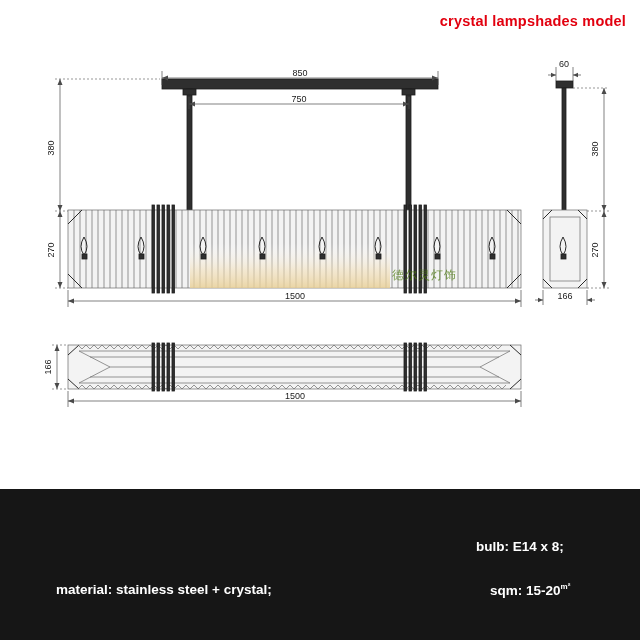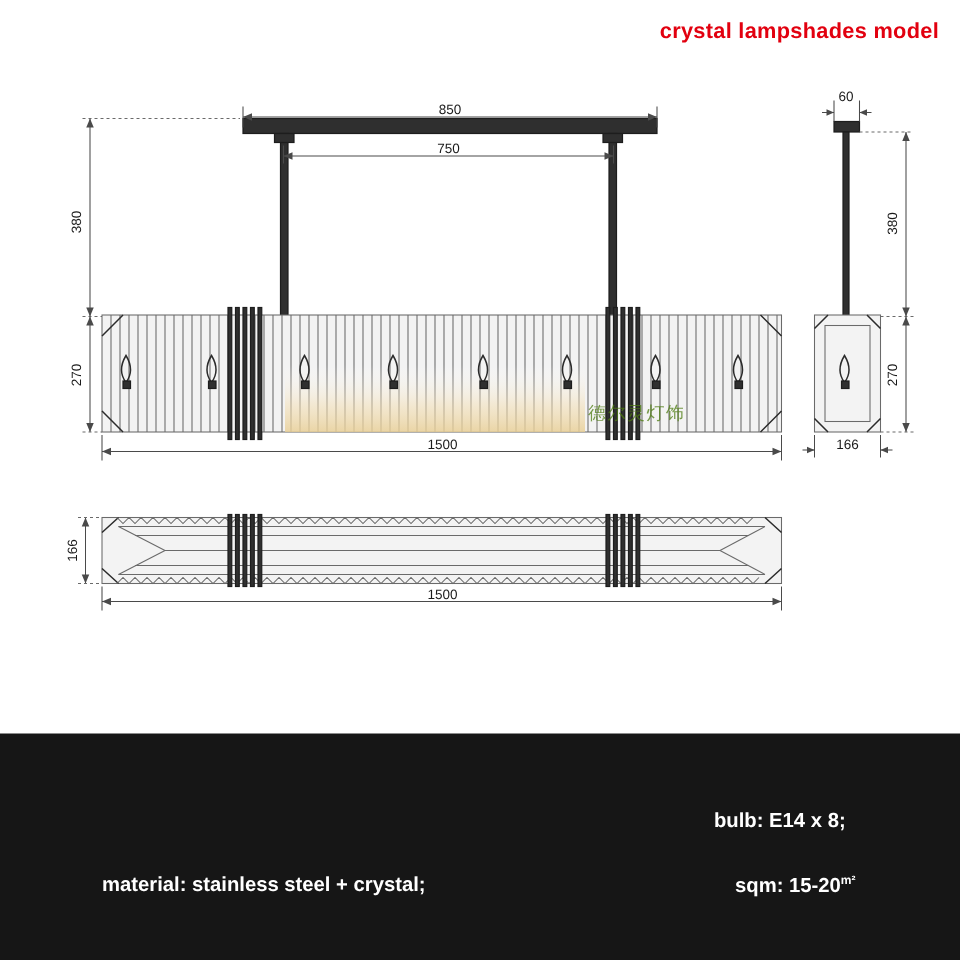--- a/index.html
+++ b/index.html
@@ -30,21 +30,21 @@
     background:#161616;
   }
   .spec-line{
     position:absolute;
     color:#ffffff;
     font-size:13.5px;
     font-weight:bold;
     white-space:nowrap;
   }
   .spec-l1{left:56px;top:534px;}
-  .spec-l2{left:56px;top:577px;margin-left:12px;}
+  .spec-l2{left:56px;top:577px;}
   .spec-r1{left:456px;top:534px;margin-left:20px;}
   .spec-r2{left:456px;top:577px;margin-left:34px;}
   .sup{font-size:8px;vertical-align:super;}
   .watermark{
     position:absolute;
     left:392px;top:262px;
     font-size:12px;
     color:#4d7c0f;
     letter-spacing:1px;
     opacity:.75;

